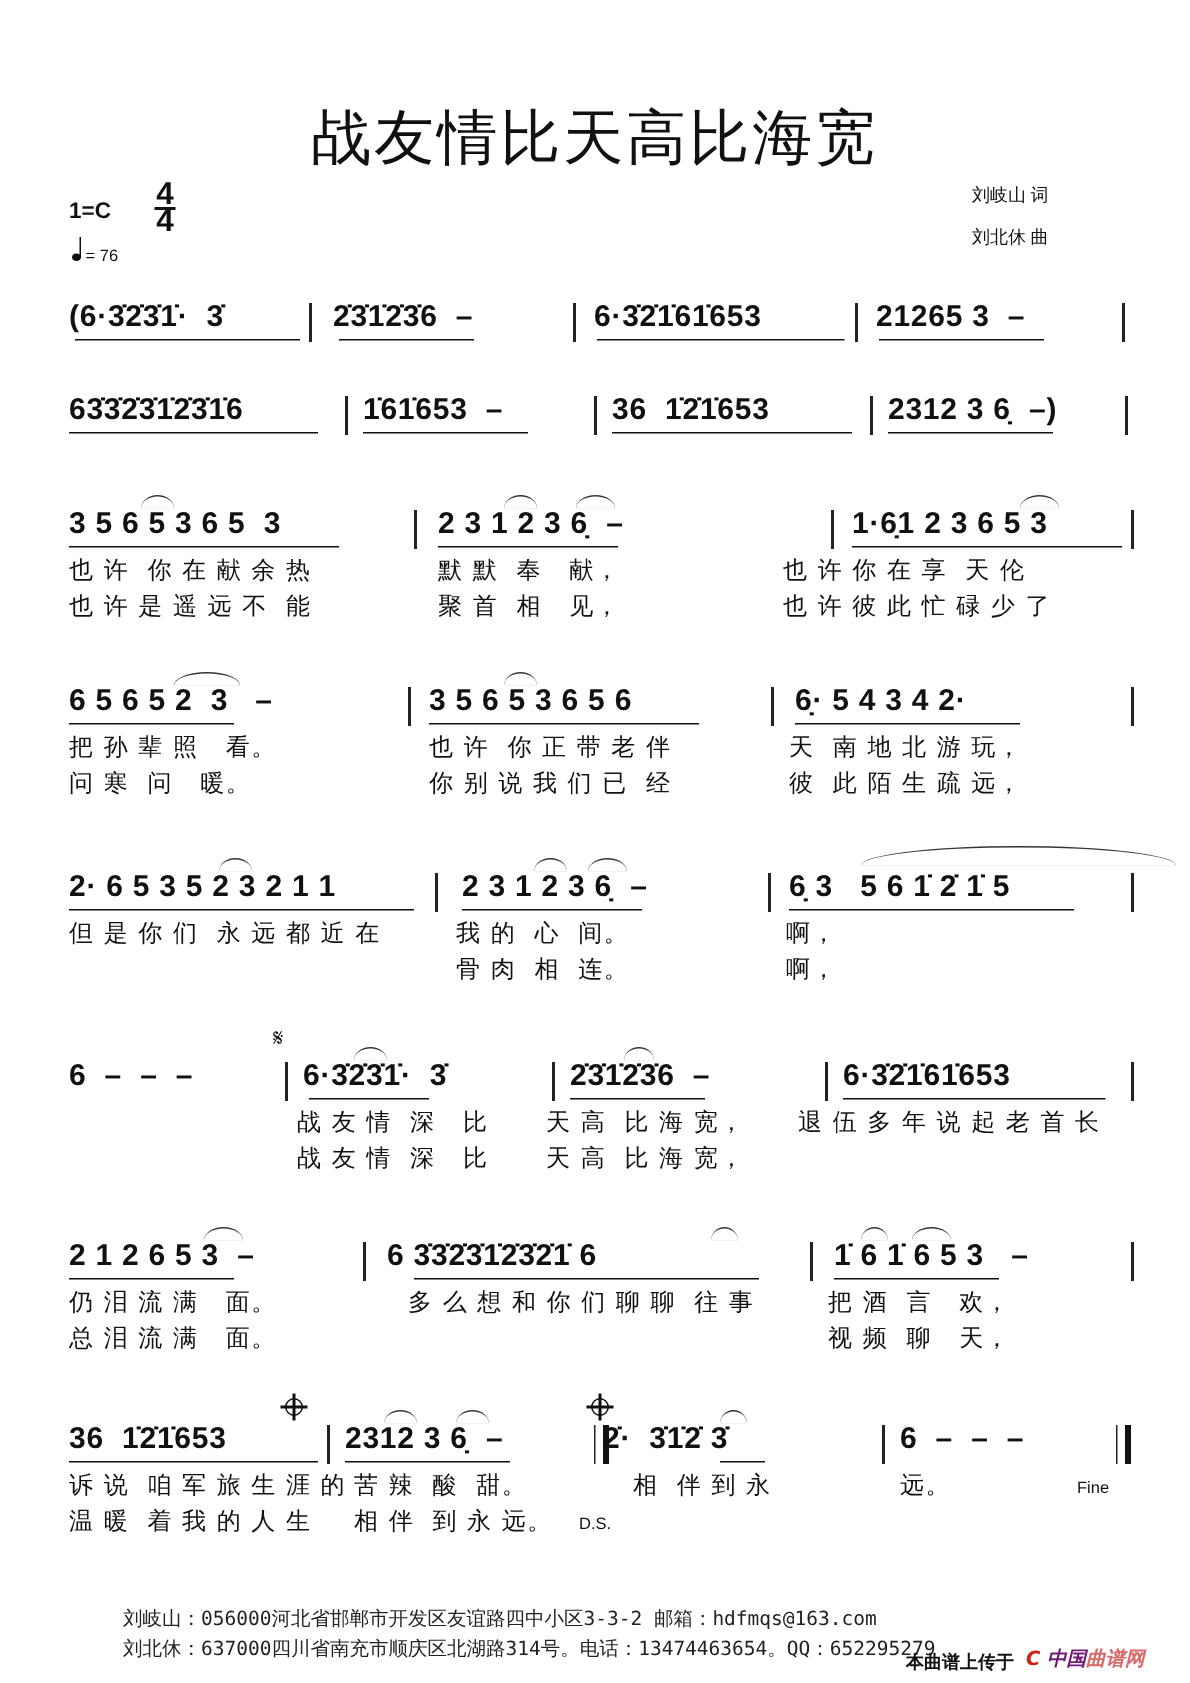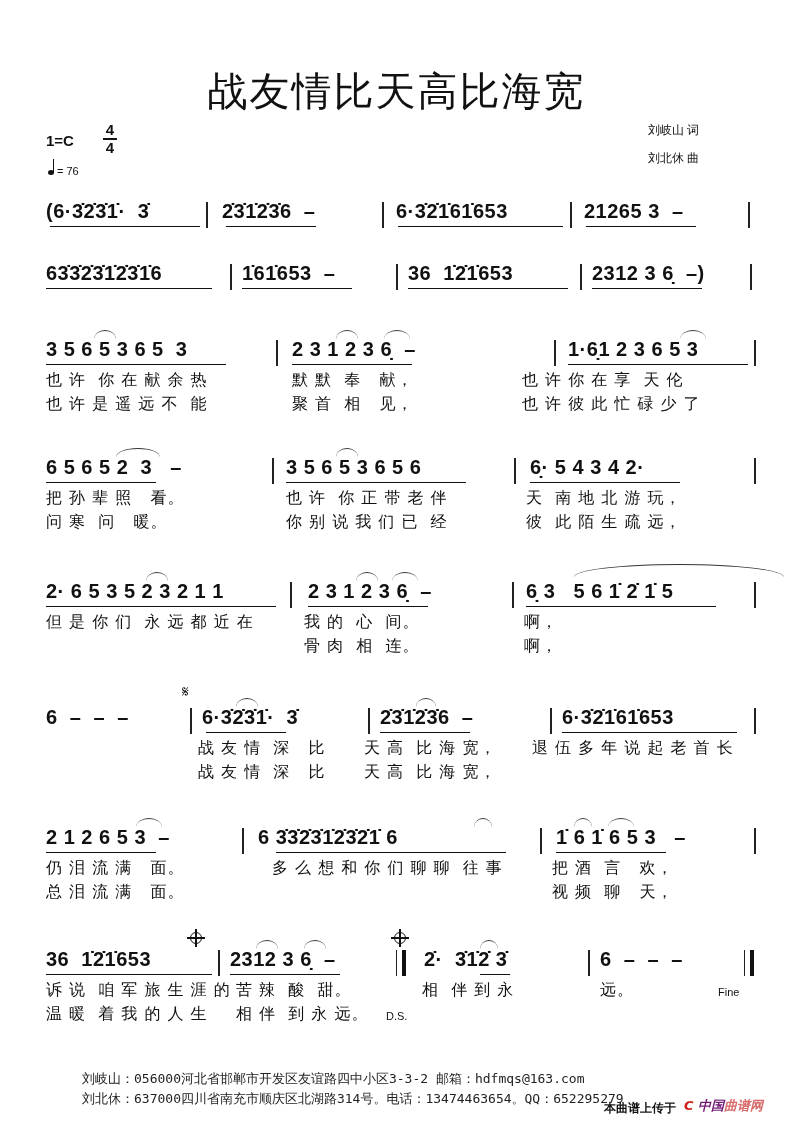--- a/index.html
+++ b/index.html
@@ -1,20 +1,20 @@
 <!DOCTYPE html>
 <html><head>
 <meta charset="utf-8">
 <style>
   html, body { margin: 0; padding: 0; background: #ffffff; }
   body { width: 793px; height: 1122px; position: relative; overflow: hidden; font-family: "DejaVu Sans", "Liberation Sans", sans-serif; color: #111; }
   .abs { position: absolute; }
   .title { left: 0; width: 793px; top: 64px; text-align: center; font-size: 40px; font-family: "DejaVu Sans", sans-serif; letter-spacing: 2px; font-weight: normal; color: #111; }
   .key { left: 46px; top: 132px; font-size: 15px; font-weight: bold; font-family: "Liberation Sans", sans-serif; }
-  .timesig { left: 103px; top: 122px; width: 14px; text-align: center; font-family: "Liberation Sans", sans-serif; font-weight: bold; font-size: 15px; line-height: 16px; }
+  .timesig { left: 103px; top: 122px; width: 14px; text-align: center; font-family: "Liberation Sans", sans-serif; font-weight: bold; font-size: 21px; line-height: 16px; }
   .timesig .line { display:block; border-top: 2px solid #111; margin: 0; height: 0; }
   .tempo { left: 48px; top: 165px; font-size: 11px; font-family: "Liberation Sans", sans-serif; }
   .tempo .note { display: inline-block; width: 6px; height: 5px; background:#111; border-radius: 50%; position: relative; margin-right: 3px; }
   .tempo .note:after { content:""; position:absolute; right:0; bottom:2px; width:1px; height:14px; background:#111; }
   .credit { left: 648px; font-size: 12px; font-family: Liberation Serif, serif; }
   .row { left: 46px; width: 710px; height: 30px; }
   .notes { position: absolute; left: 0; top: 0; white-space: pre; font-family: "Liberation Sans", sans-serif; font-weight: bold; font-size: 20px; letter-spacing: 0.5px; color: #111; }
   .lyric { position: absolute; white-space: pre; font-family: "DejaVu Sans", sans-serif; font-size: 16px; color: #111; letter-spacing: 1px; }
   .bar { position: absolute; width: 1.5px; background: #222; }
   .dbar { position: absolute; width: 5px; border-left: 1.5px solid #222; border-right: 4px solid #111; }
@@ -187,21 +187,21 @@
 <div class="abs row" style="top:948px">
   <div class="coda" style="left:144px;top:-16px"></div>
   <div class="coda" style="left:348px;top:-16px"></div>
   <div class="slur" style="left:210px;top:-8px;width:22px"></div>
   <div class="slur" style="left:258px;top:-8px;width:22px"></div>
   <div class="slur" style="left:434px;top:-8px;width:18px"></div>
   <span class="notes" style="left:0">36  1̇2̇1̇653</span>
   <div class="bar" style="left:172px;top:2px;height:26px"></div>
   <span class="notes" style="left:184px">2312 3 6̣  –</span>
   <div class="dbar" style="left:350px;top:2px;height:26px"></div>
-  <span class="notes" style="left:378px">2̇·  3̇1̇2̇ 3̇</span>
+  <span class="notes" style="left:356px">2̇·  3̇1̇2̇ 3̇</span>
   <div class="bar" style="left:542px;top:2px;height:26px"></div>
   <span class="notes" style="left:554px">6  –  –  –</span>
   <div class="dbar" style="left:698px;top:2px;height:26px"></div>
   <div class="ul" style="left:0;top:26px;width:166px"></div>
   <div class="ul" style="left:184px;top:26px;width:110px"></div>
   <div class="ul" style="left:434px;top:26px;width:30px"></div>
   <span class="lyric" style="left:0;top:32px">诉 说  咱 军 旅 生 涯 的</span>
   <span class="lyric" style="left:190px;top:32px">苦 辣  酸  甜。</span>
   <span class="lyric" style="left:376px;top:32px">相  伴 到 永</span>
   <span class="lyric" style="left:554px;top:32px">远。</span>

